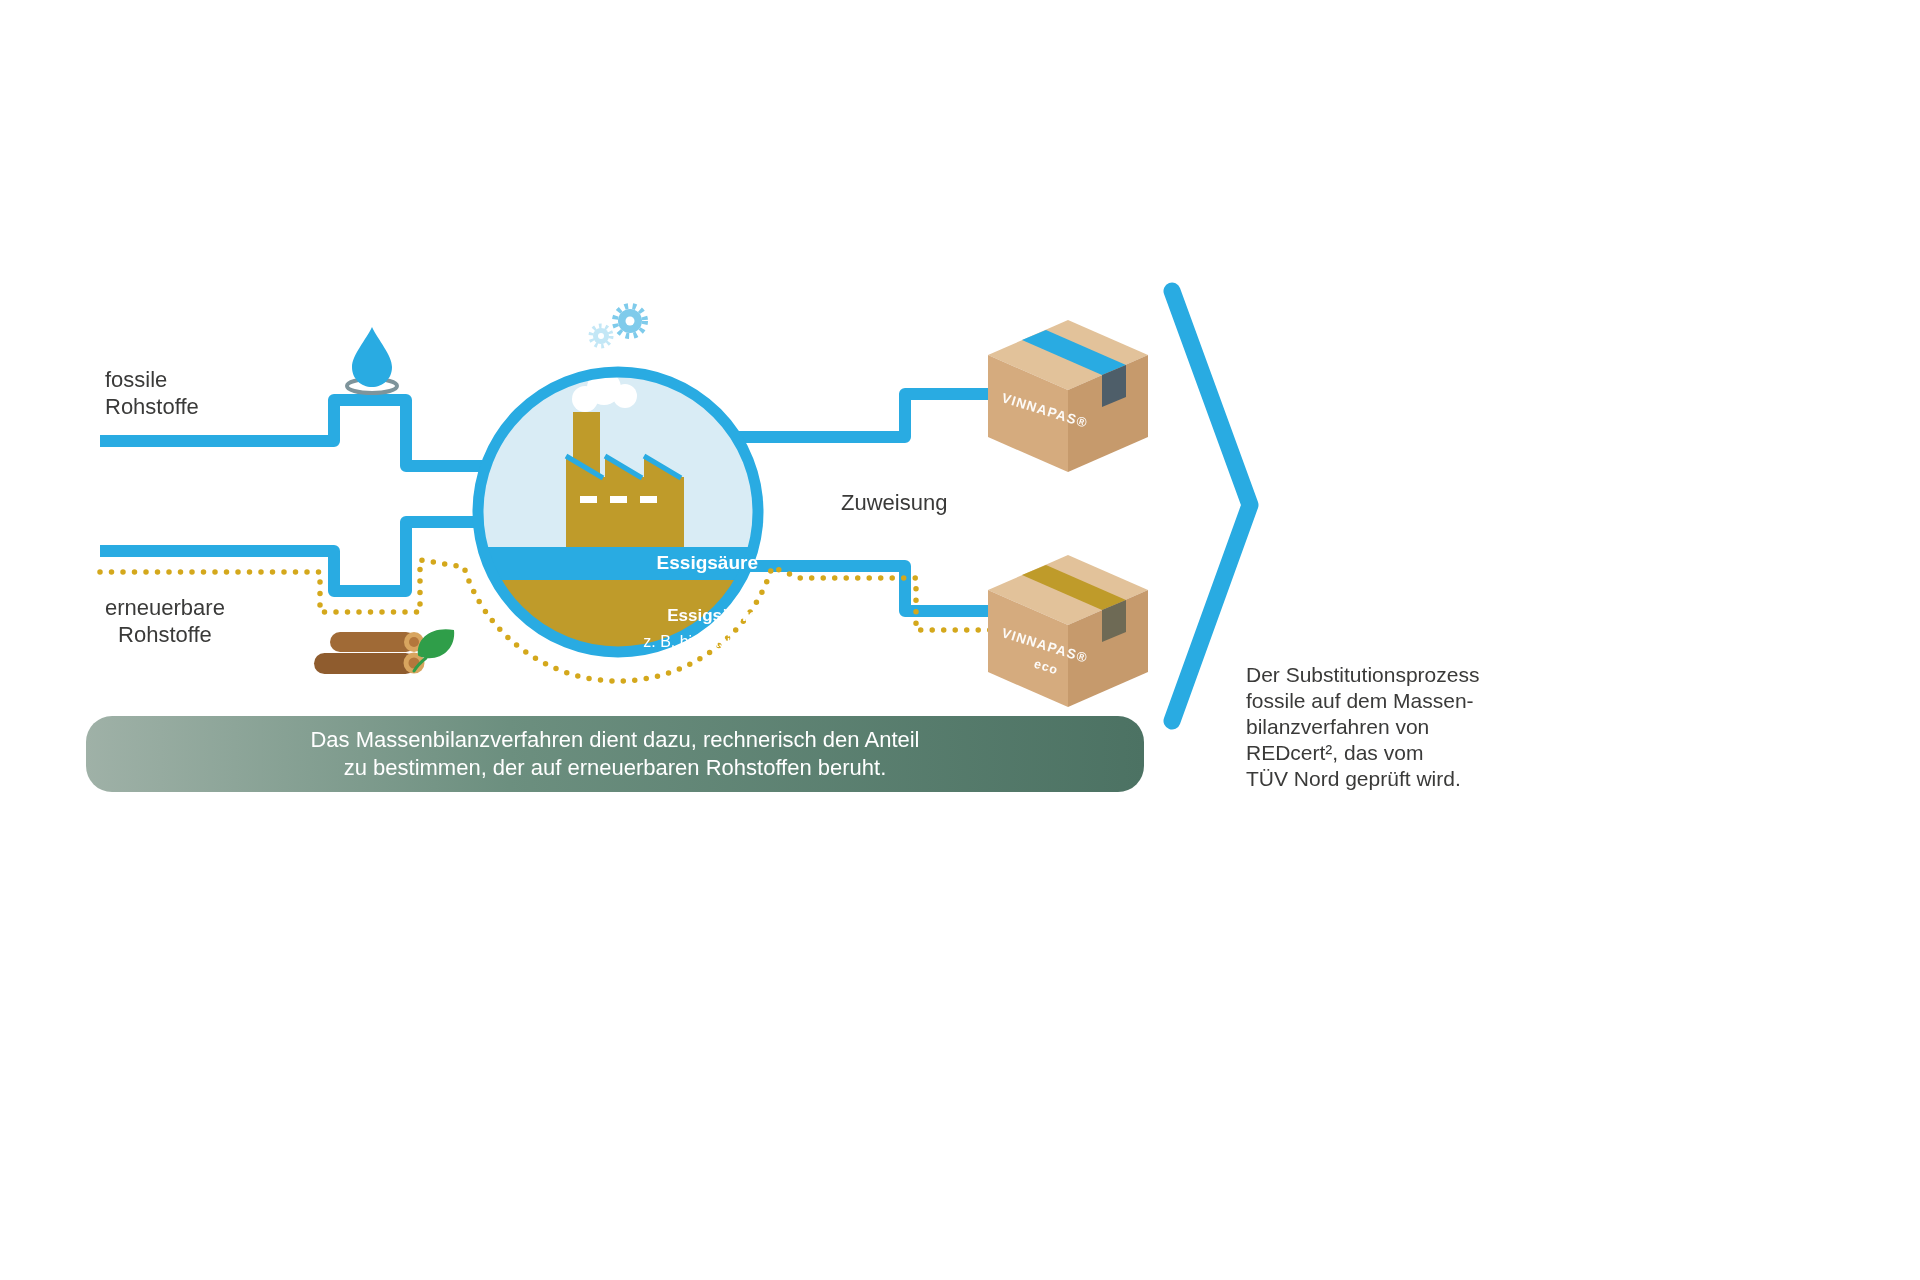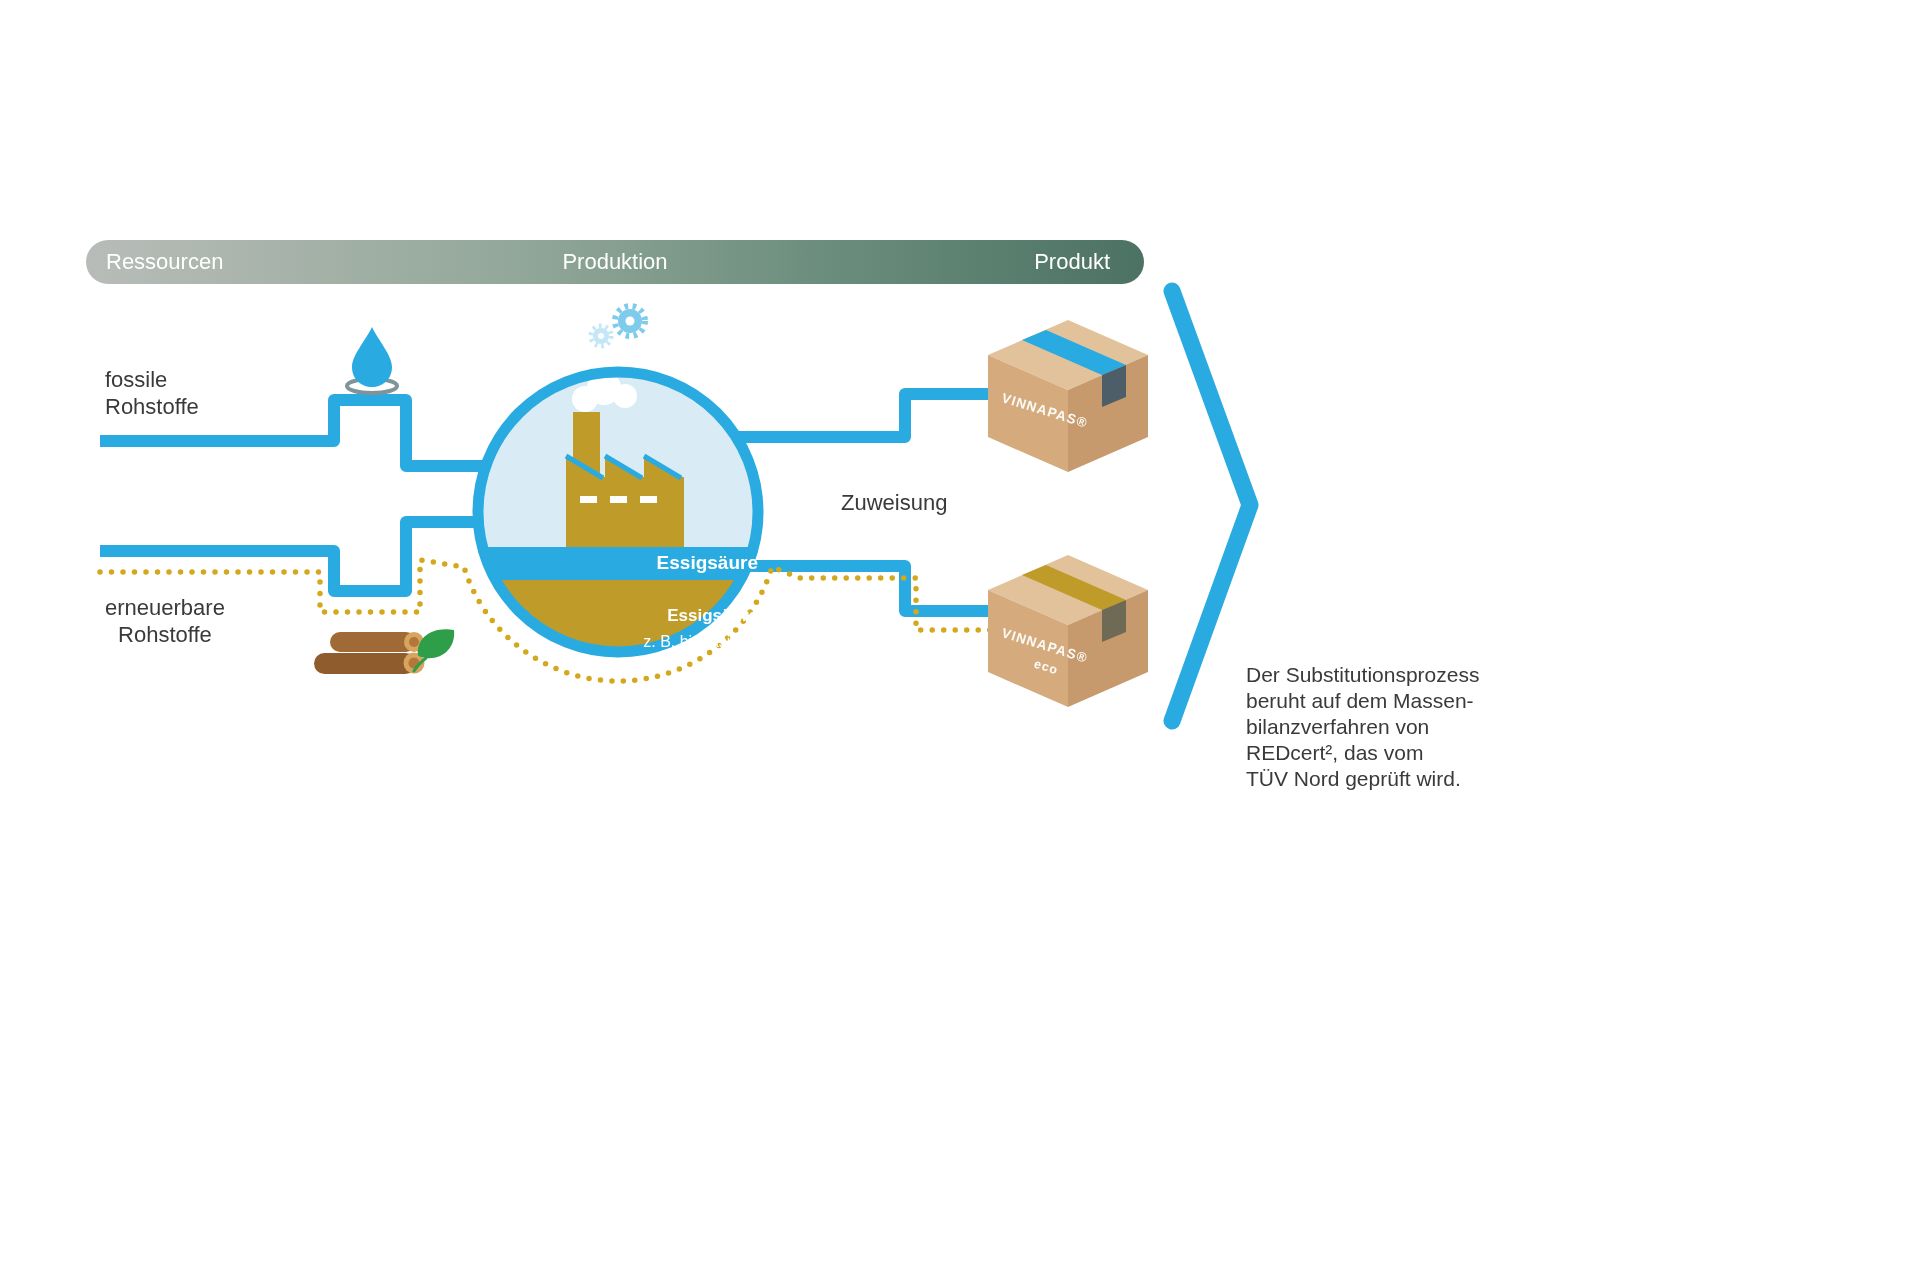--- a/index.html
+++ b/index.html
@@ -126,41 +126,40 @@
       <polygon points="988,590 1068,555 1148,590 1068,625" fill="#e2c29a"></polygon>
       <polygon points="988,590 1068,625 1068,707 988,672" fill="#d5ab7e"></polygon>
       <polygon points="1068,625 1148,590 1148,672 1068,707" fill="#c69a6c"></polygon>
       <polygon points="1022,575 1046,565 1126,600 1102,610" fill="#bf9b2a"></polygon>
       <polygon points="1102,610 1126,600 1126,632 1102,642" fill="#6e6a55"></polygon>
     </g>
 
     <polyline points="1172,291 1250,505 1172,721" fill="none" stroke="#29abe2" stroke-width="17" stroke-linecap="round" stroke-linejoin="round"></polyline>
   </svg>
 
-  <div class="bar header">
-    <span class="lbl-left">Ressourcen</span>
-    <span class="lbl-center">Produktion</span>
-    <span class="lbl-right">Produkt</span>
-  </div>
 
   <div id="fossil-label" class="side-label preline">fossile
 Rohstoffe</div>
   <div id="renewable-label" class="side-label preline">erneuerbare
 Rohstoffe</div>
 
   <div id="zuweisung" class="side-label">Zuweisung</div>
 
   <div id="vessel-band-label" class="vessel-text">Essigsäure</div>
   <div id="vessel-bio1" class="vessel-text">z. B. biobasierte</div>
   <div id="vessel-bio2" class="vessel-text">Essigsäure</div>
 
   <div id="box1-label" class="box-label">VINNAPAS®</div>
   <div id="box2-label" class="box-label">VINNAPAS®</div>
   <div id="box2-sublabel" class="box-label">eco</div>
 
   <div id="substitution-note" class="side-label preline">Der Substitutionsprozess
-beruht auf dem Massen-
+fossile auf dem Massen-
 bilanzverfahren von
 REDcert², das vom
 TÜV Nord geprüft wird.</div>
 
+  <div class="bar footer">
+    <div class="preline">Das Massenbilanzverfahren dient dazu, rechnerisch den Anteil
+zu bestimmen, der auf erneuerbaren Rohstoffen beruht.</div>
+  </div>
 
 </div>
 
 </body></html>

